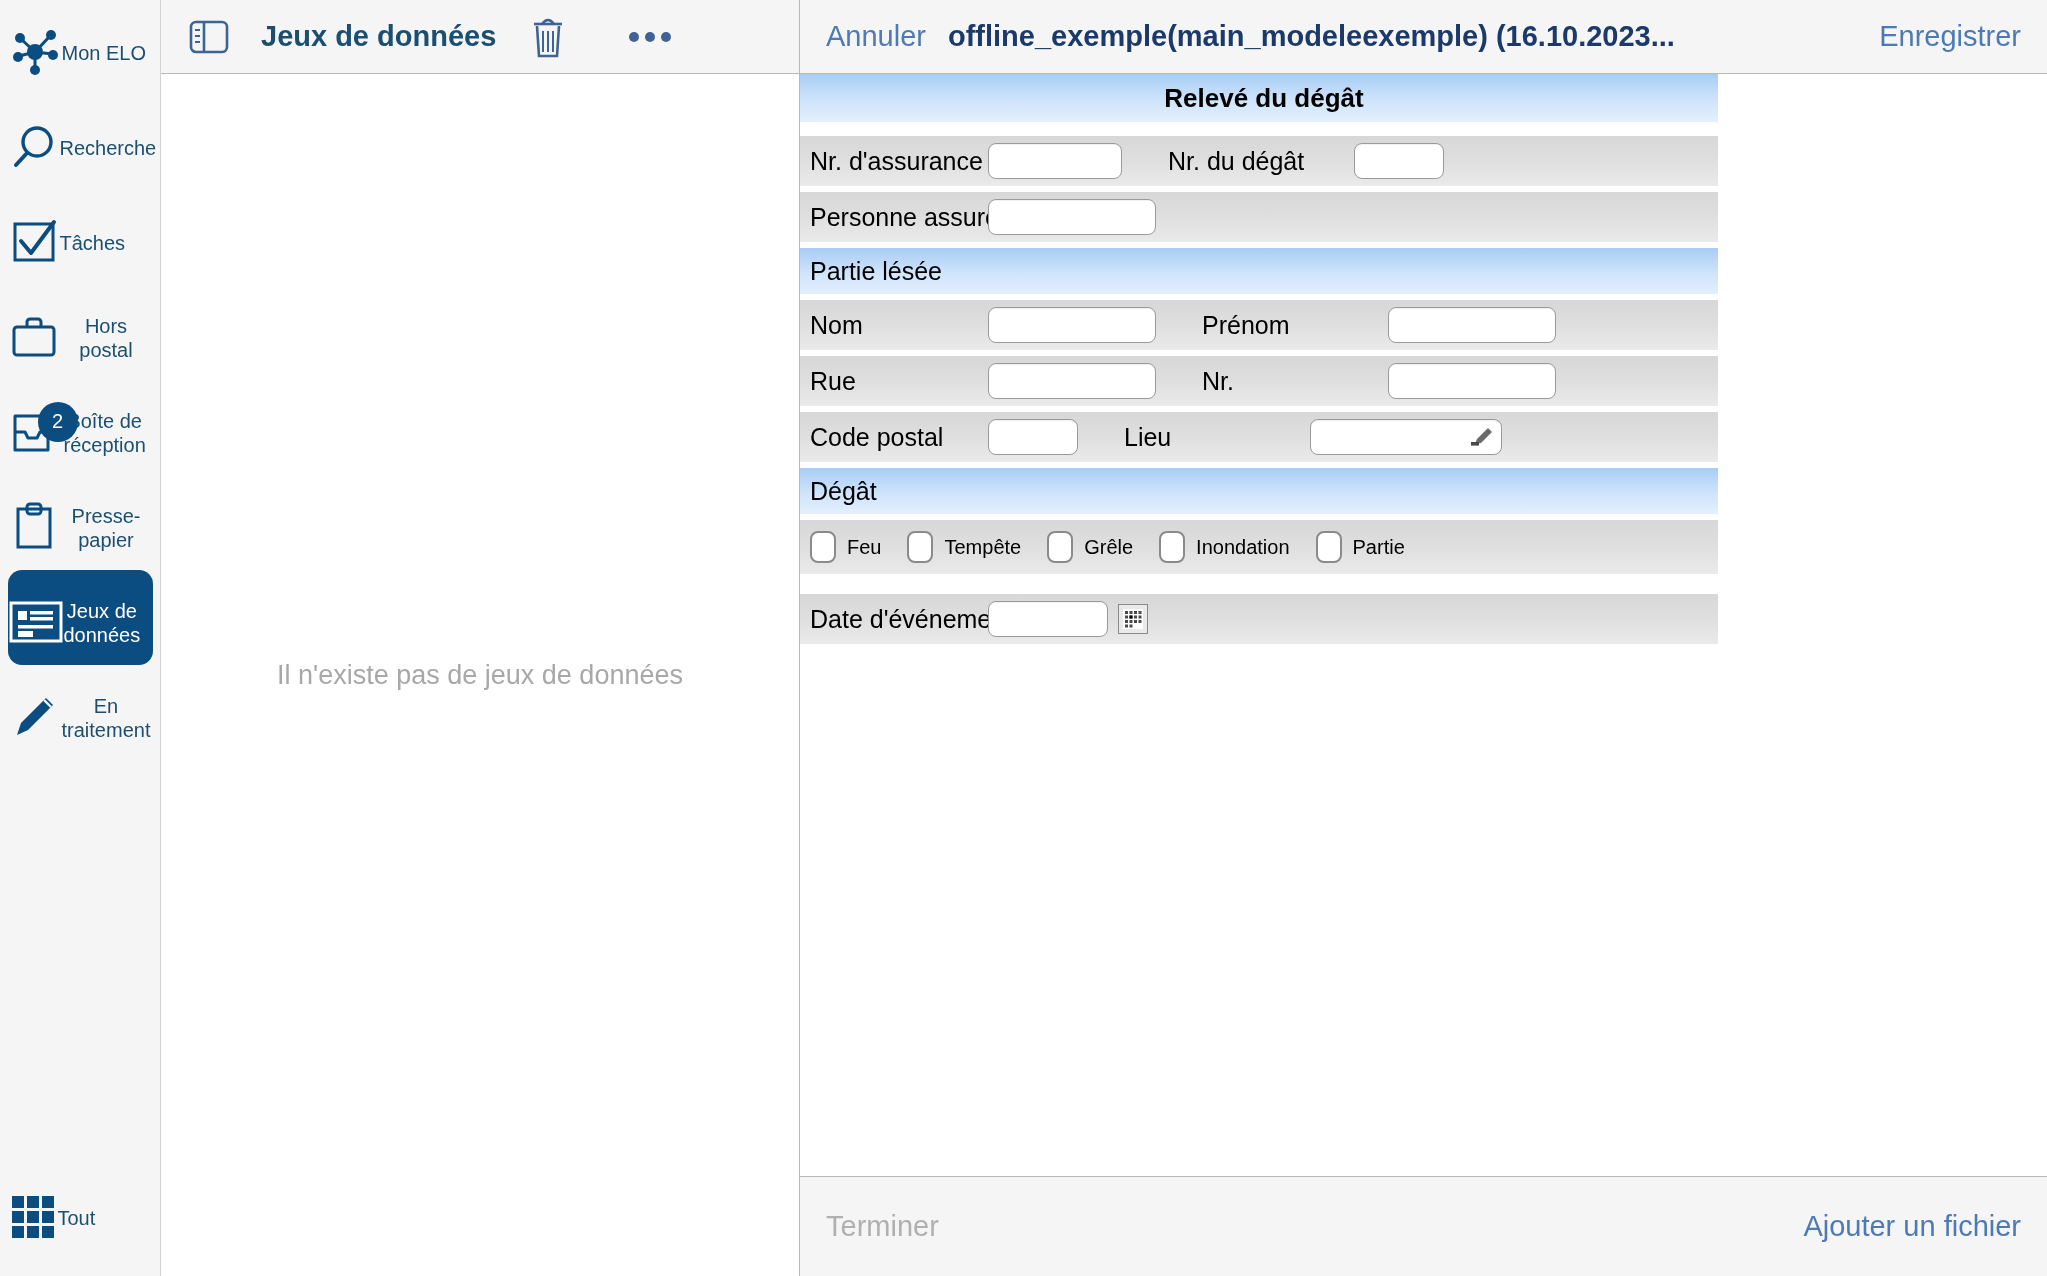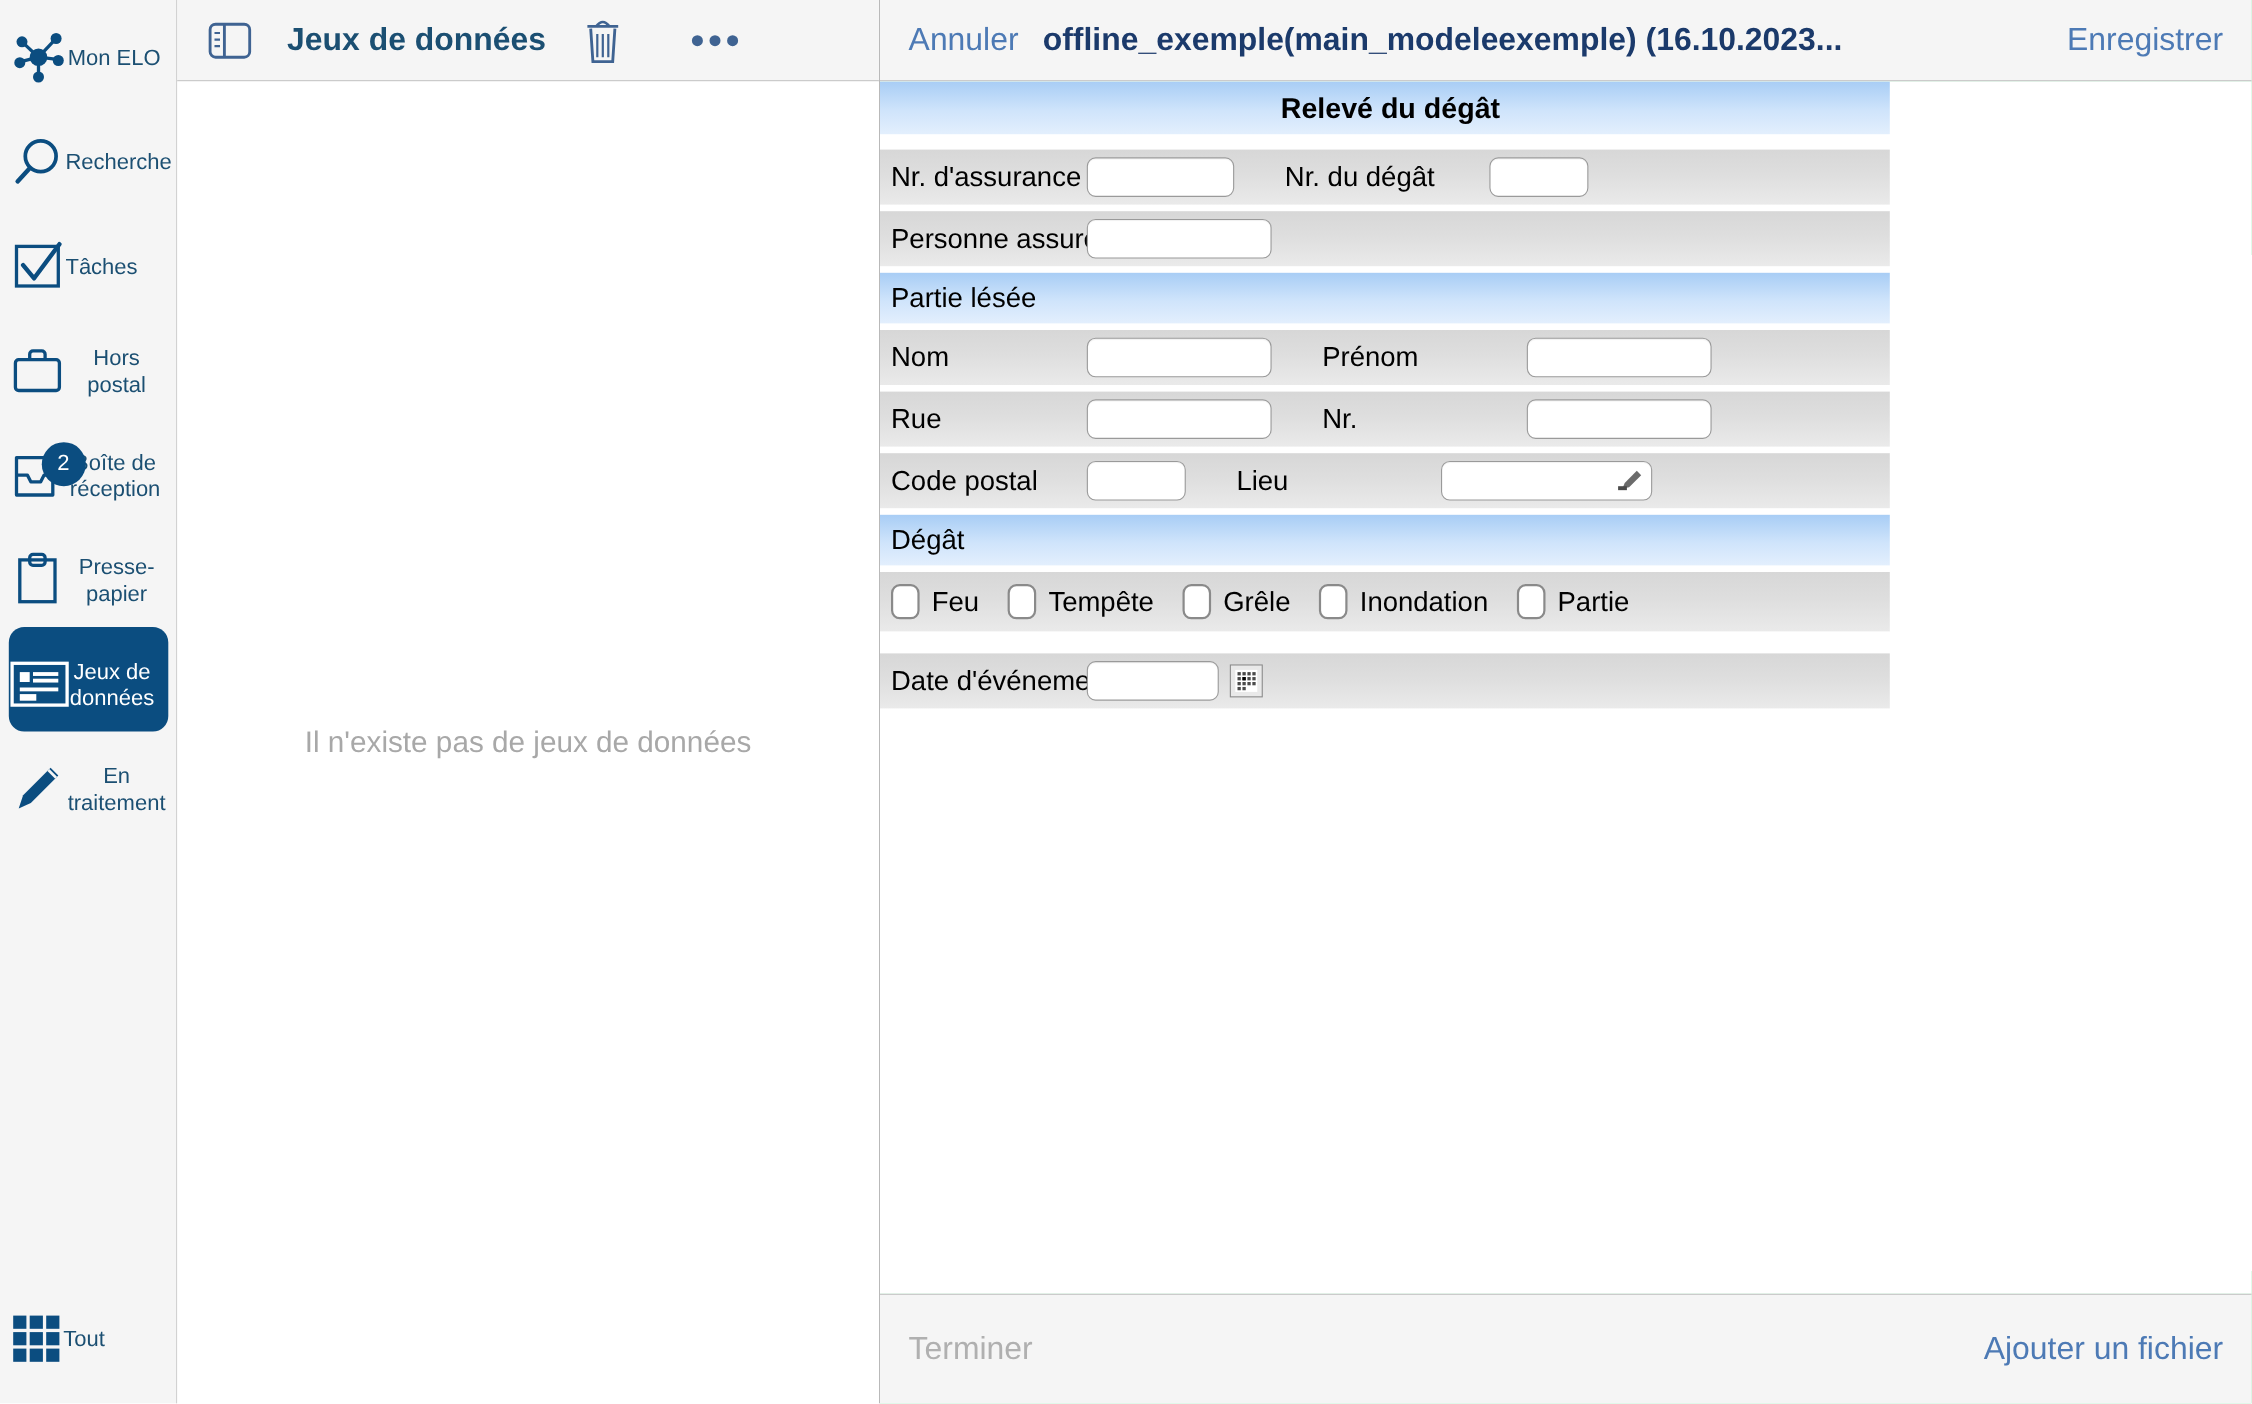--- a/index.html
+++ b/index.html
@@ -110,21 +110,21 @@
     font-size: 27px;
     color: #a8a8a8;
   }
 
   
   .right-panel {
     flex: 1 1 auto;
     height: 1276px;
     display: flex;
     flex-direction: column;
-    background: #86efac;
+    background: #000000;
   }
   .right-toolbar {
     height: 74px;
     flex: 0 0 74px;
     background: #f5f5f5;
     border-bottom: 1px solid #b9b9b9;
     display: flex;
     align-items: center;
     padding: 0 26px;
     white-space: nowrap;
@@ -196,21 +196,21 @@
   }
   .finput.has-icon { display: flex; align-items: center; justify-content: flex-end; padding-right: 6px; }
 
   .cb {
     width: 26px; height: 32px;
     border: 2px solid #8a8a8a;
     border-radius: 8px;
     background: #ffffff;
     flex: 0 0 auto;
   }
-  .cb-label { margin-left: 11px; margin-right: 26px; font-size: 25px; white-space: nowrap; }
+  .cb-label { margin-left: 11px; margin-right: 26px; font-size: 20px; white-space: nowrap; }
 
   .cal-btn {
     width: 30px; height: 30px;
     border: 1px solid #8a8a8a;
     background: #e9e9e9;
     margin-left: 10px;
     display: flex; align-items: center; justify-content: center;
     cursor: pointer;
   }
 

